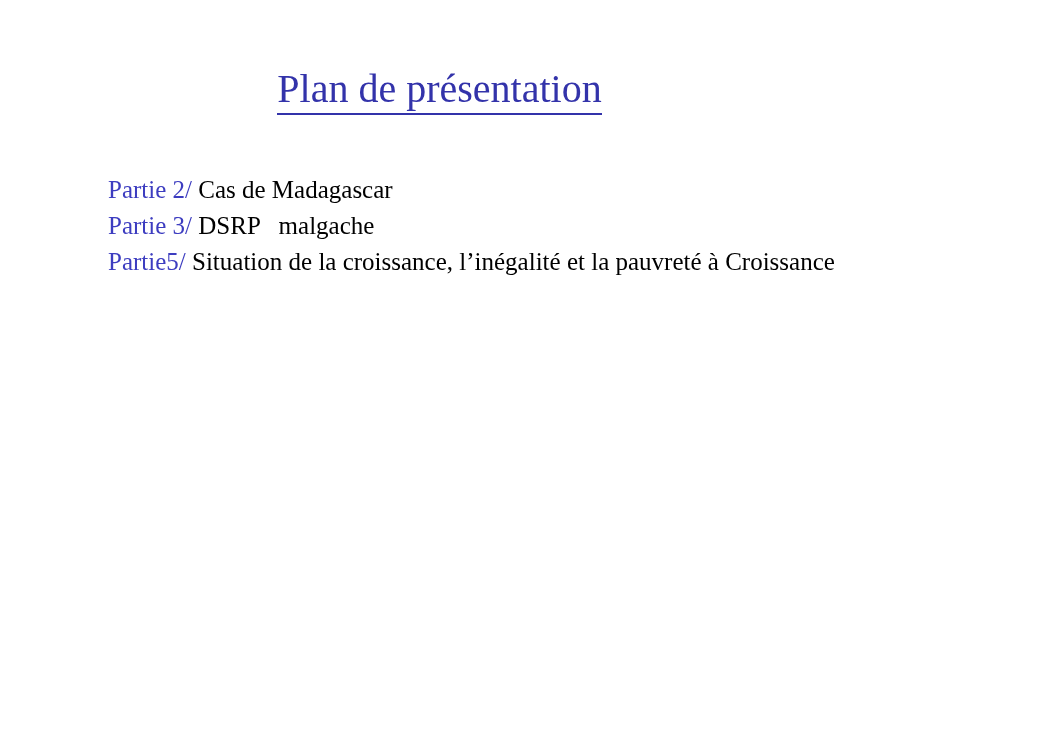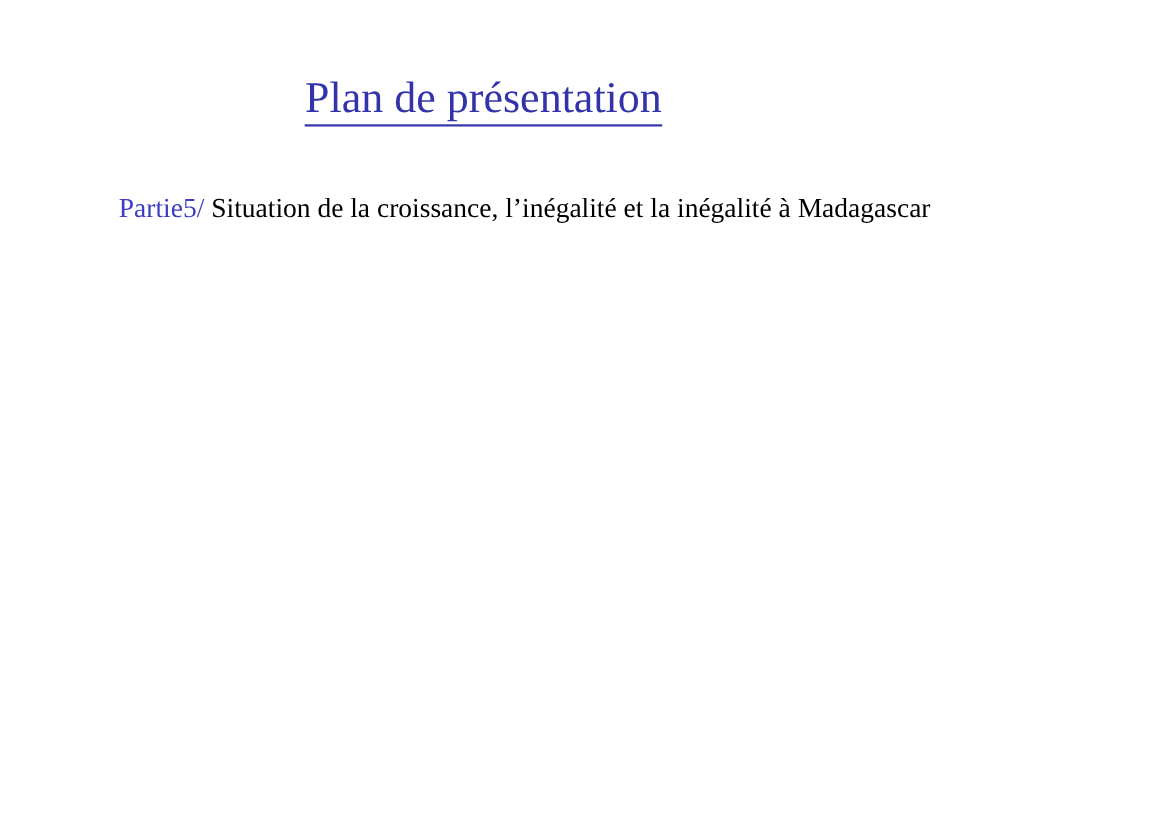--- a/index.html
+++ b/index.html
@@ -66,20 +66,22 @@
 </head>
 <body>
 
 <div class="slide">
 
   <h1 class="slide-title"><span class="title-text">Plan de présentation</span></h1>
 
   <div class="body-block">
 
 
+    <p class="plan-item"><span class="part-label">Partie 2/</span><span class="part-body"> Cas de Madagascar</span></p>
+
+    <p class="plan-item"><span class="part-label">Partie 3/</span><span class="part-body"> DSRP   malgache</span></p>
 
 
-
-    <p class="plan-item"><span class="part-label">Partie5/</span><span class="part-body"> Situation de la croissance, l’inégalité et la inégalité à Madagascar</span></p>
+    <p class="plan-item"><span class="part-label">Partie5/</span><span class="part-body"> Situation de la croissance, l’inégalité et la pauvreté à Croissance</span></p>
 
 
   </div>
 </div>
 
 </body></html>

